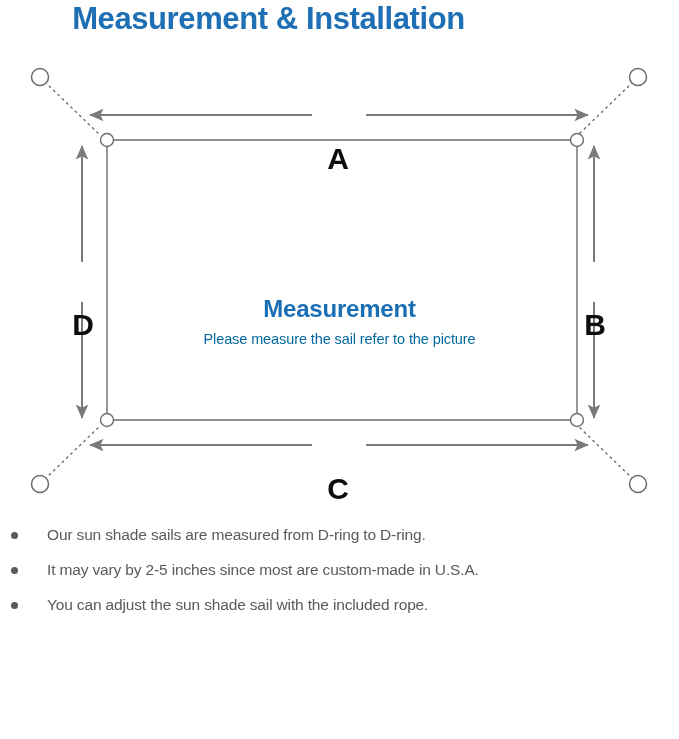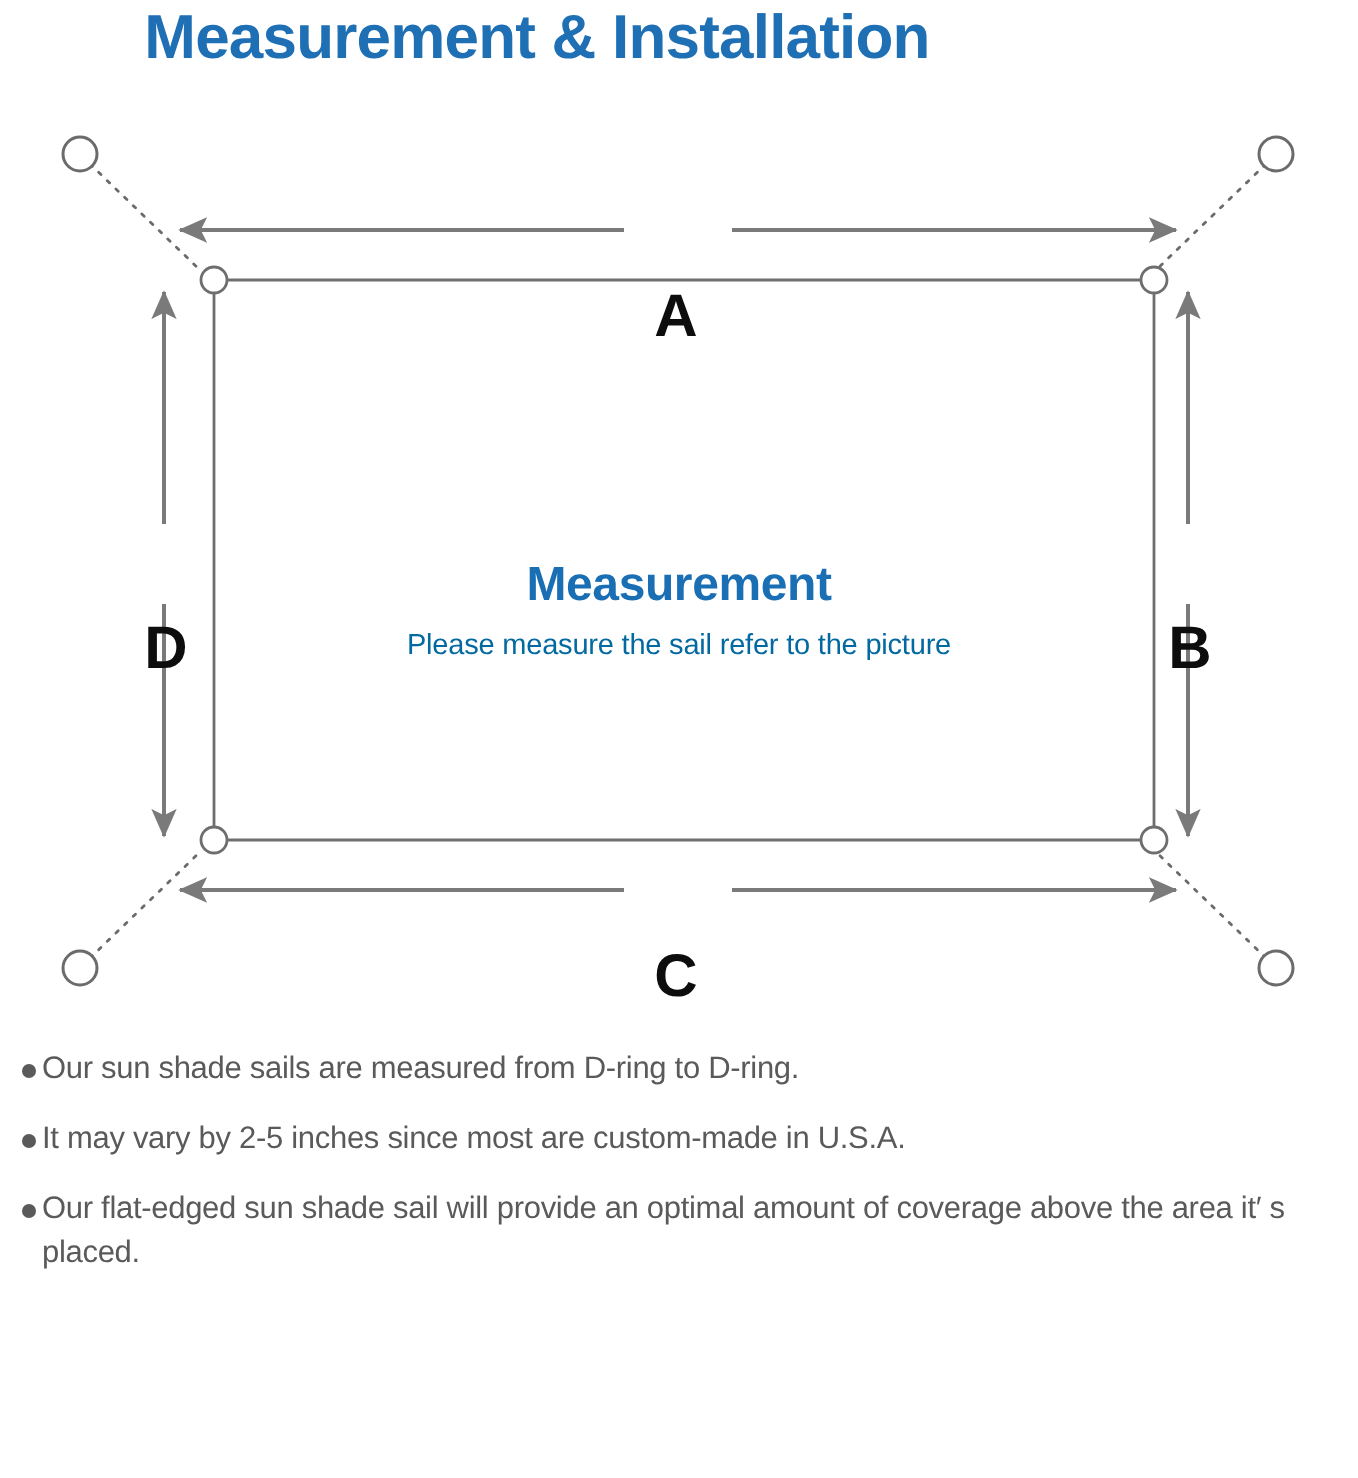--- a/index.html
+++ b/index.html
@@ -41,21 +41,21 @@
     height: 470px;
   }
   .diagram svg {
     display: block;
   }
 
   
   .center-block {
     position: absolute;
     left: 0;
-    top: 232px;
+    top: 248px;
     width: 679px;
     text-align: center;
     pointer-events: none;
   }
   .center-title {
     font-family: "Liberation Sans", sans-serif;
     font-size: 24px;
     font-weight: bold;
     color: #1a6fb4;
     line-height: 30px;
@@ -88,21 +88,21 @@
 
   
   .notes {
     position: absolute;
     left: 0px;
     top: 524px;
     width: 679px;
   }
   .note-item {
     position: relative;
-    padding-left: 21px;
+    padding-left: 47px;
     margin-bottom: 13px;
     font-family: "Liberation Sans", sans-serif;
     font-size: 15.5px;
     line-height: 22px;
     color: #5a5a5a;
     letter-spacing: -0.15px;
   }
   .note-item:last-child { margin-bottom: 0; }
   .note-bullet {
     position: absolute;
@@ -187,15 +187,15 @@
   <div class="note-item">
     <span class="note-bullet"></span>
     <span class="note-text">Our sun shade sails are measured from D-ring to D-ring.</span>
   </div>
   <div class="note-item">
     <span class="note-bullet"></span>
     <span class="note-text">It may vary by 2-5 inches since most are custom-made in U.S.A.</span>
   </div>
   <div class="note-item">
     <span class="note-bullet"></span>
-    <span class="note-text">Our flat-edged sun shade sail will provide an optimal amount of coverage above the area it′ s placed.</span>
+    <span class="note-text">You can adjust the sun shade sail with the included rope.</span>
   </div>
 </div>
 
 </body></html>

